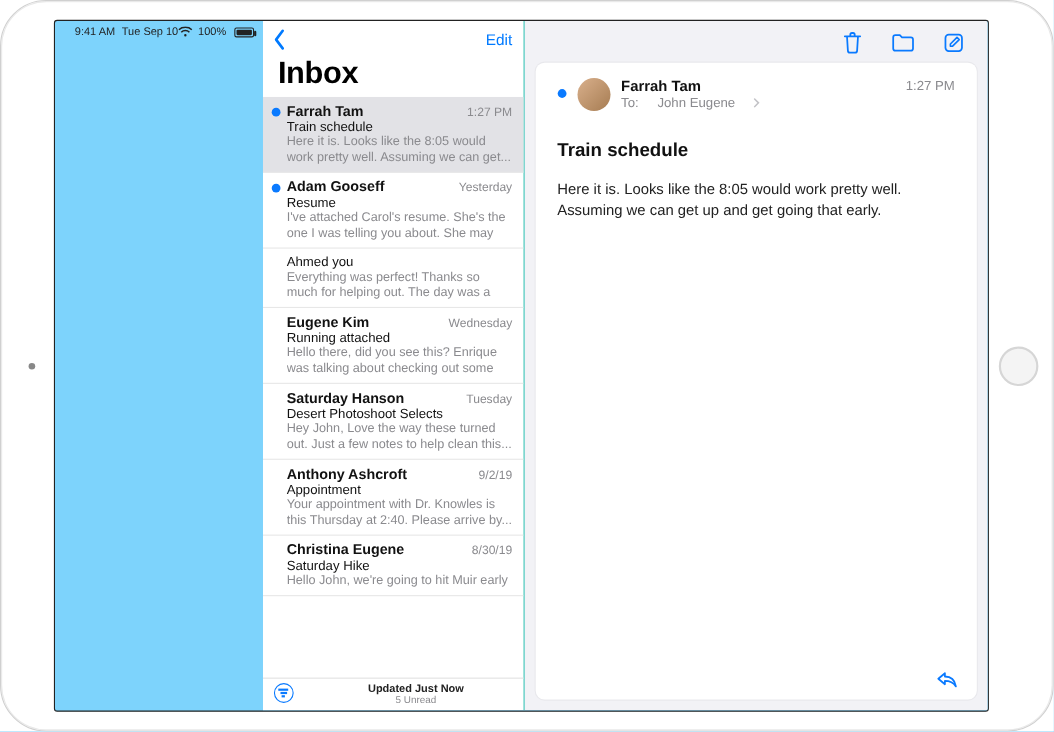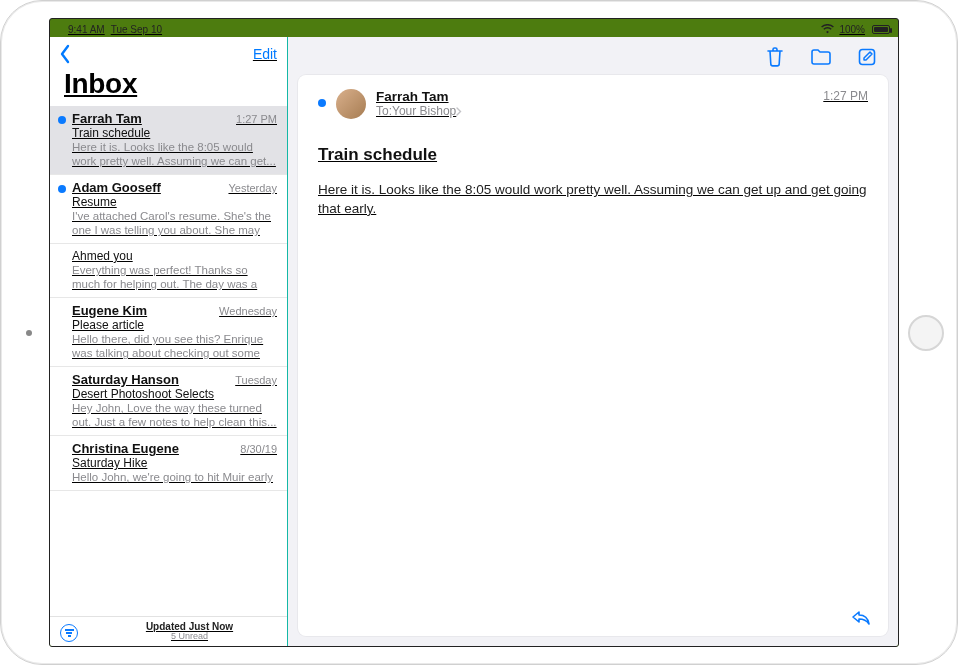--- a/index.html
+++ b/index.html
@@ -35,25 +35,24 @@
     .camera-dot {
       position: absolute;
       left: 25px; top: 50%; transform: translateY(-50%);
       width: 6px; height: 6px; border-radius: 50%; background: #888;
     }
     .screen {
       position: absolute;
       left: 48px; right: 58px; top: 17px; bottom: 17px;
       border: 1.5px solid #222;
       border-radius: 3px;
-      background: #4d7c0f;
+      background: #7dd3fc;
       overflow: hidden;
       display: flex;
-      flex-direction: column;
-      text-decoration: underline;
+      flex-direction: row;
     }
     
     .status-bar {
       height: 18px;
       display: flex;
       align-items: center;
       justify-content: space-between;
       font-size: 10px;
       padding: 2px 8px 0 18px;
       color: #222;
@@ -95,21 +94,21 @@
       width:8px; height:8px; border-radius:50%; background:#0a7aff;
     }
     .msg-row1 { display:flex; justify-content:space-between; align-items:baseline;}
     .msg-sender { font-weight:600; font-size:13px; color:#111;}
     .msg-time { font-size:11px; color:#8a8a8e;}
     .msg-subject { font-size:12px; color:#111; margin-top:0px;}
     .msg-preview { font-size:11.5px; color:#8a8a8e; line-height:1.25; max-height:28px; overflow:hidden;}
     .sb-footer {
       border-top:1px solid #e2e2e2;
       padding:4px 10px 4px 10px;
-      display:flex; align-items:flex-end; gap:24px;
+      display:flex; align-items:flex-start; gap:24px;
       position:relative;
     }
     .filter-icon {
       width:18px;height:18px;border:1.5px solid #0a7aff;border-radius:50%;
       display:flex;align-items:center;justify-content:center;color:#0a7aff;
     }
     .filter-lines{display:flex;flex-direction:column;gap:1.5px;align-items:center;}
     .filter-lines span{display:block;height:1.5px;background:#0a7aff;}
     .sb-footer-center{flex:1;text-align:center;line-height:1.1;}
     .sb-footer-center .l1{font-size:10px;font-weight:600;color:#222;}
@@ -133,21 +132,21 @@
     }
     .header-row { display:flex; align-items:flex-start; gap:10px;}
     .read-dot { width:8px;height:8px;border-radius:50%;background:#0a7aff;margin-top:10px;}
     .avatar {
       width:30px;height:30px;border-radius:50%;
       background:linear-gradient(135deg,#d9b08c,#a67c52);
       flex-shrink:0;
     }
     .from-block { flex:1; }
     .from-name { font-weight:700; font-size:13.5px; color:#111;}
-    .to-line { font-size:12px; color:#8a8a8e; display:flex; align-items:center; gap:0;}
+    .to-line { font-size:12px; color:#8a8a8e; display:flex; align-items:center; gap:17px;}
     .to-line .label{color:#8a8a8e;}
     .to-line .recip{color:#8a8a8e;}
     .to-chevron{color:#c3c3c7;font-size:11px;}
     .msg-time-detail { font-size:12px; color:#8a8a8e; }
     .subject-detail {
       font-size:17px; font-weight:700; color:#111;
       margin-top:26px; margin-bottom:16px;
     }
     .body-text {
       font-size:13.5px; color:#222; line-height:1.4;
@@ -220,30 +219,38 @@
             </div>
             <div class="msg-item">
               <div class="msg-subject">Ahmed you</div>
               <div class="msg-preview">Everything was perfect! Thanks so much for helping out. The day was a great su...</div>
             </div>
             <div class="msg-item">
               <div class="msg-row1">
                 <span class="msg-sender">Eugene Kim</span>
                 <span class="msg-time">Wednesday</span>
               </div>
-              <div class="msg-subject">Please article</div>
+              <div class="msg-subject">Running attached</div>
               <div class="msg-preview">Hello there, did you see this? Enrique was talking about checking out some o...</div>
             </div>
             <div class="msg-item">
               <div class="msg-row1">
                 <span class="msg-sender">Saturday Hanson</span>
                 <span class="msg-time">Tuesday</span>
               </div>
               <div class="msg-subject">Desert Photoshoot Selects</div>
               <div class="msg-preview">Hey John, Love the way these turned out. Just a few notes to help clean this...</div>
+            </div>
+            <div class="msg-item">
+              <div class="msg-row1">
+                <span class="msg-sender">Anthony Ashcroft</span>
+                <span class="msg-time">9/2/19</span>
+              </div>
+              <div class="msg-subject">Appointment</div>
+              <div class="msg-preview">Your appointment with Dr. Knowles is this Thursday at 2:40. Please arrive by...</div>
             </div>
             <div class="msg-item">
               <div class="msg-row1">
                 <span class="msg-sender">Christina Eugene</span>
                 <span class="msg-time">8/30/19</span>
               </div>
               <div class="msg-subject">Saturday Hike</div>
               <div class="msg-preview">Hello John, we're going to hit Muir early</div>
             </div>
           </div>
@@ -284,21 +291,21 @@
         </div>
 
         <div class="card">
           <div class="header-row">
             <span class="read-dot"></span>
             <span class="avatar"></span>
             <div class="from-block">
               <div class="from-name">Farrah Tam</div>
               <div class="to-line">
                 <span class="label">To:</span>
-                <span class="recip">Your Bishop</span>
+                <span class="recip">John Eugene</span>
                 <span class="to-chevron">
                   <svg width="6" height="9" viewBox="0 0 6 9">
                       <path d="M1 1l3.5 3.5L1 8" stroke="#c3c3c7" stroke-width="1.4" fill="none" stroke-linecap="round"></path>
                     </svg>
                 </span>
               </div>
             </div>
             <div class="msg-time-detail">1:27 PM</div>
           </div>
 

